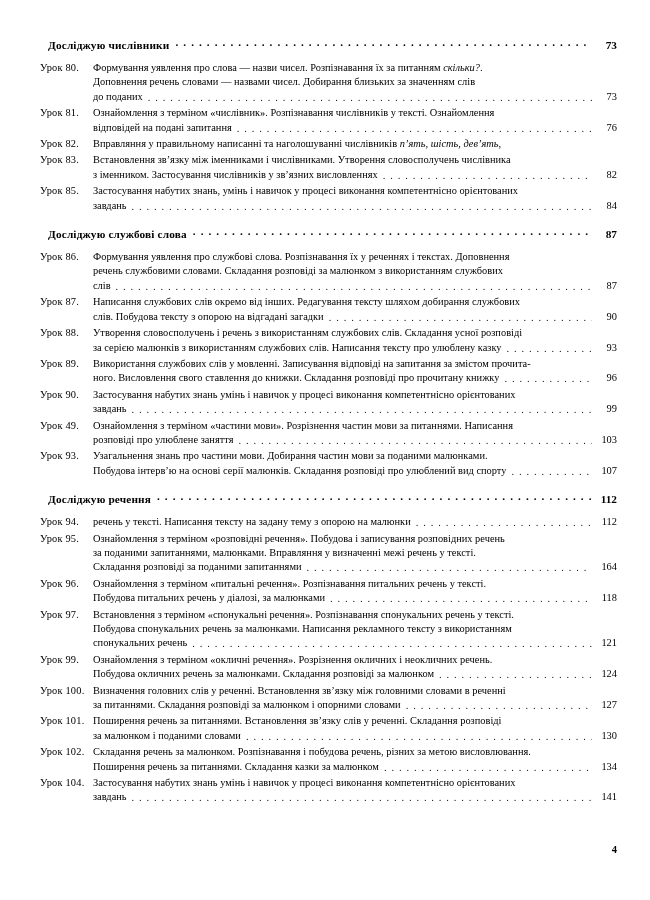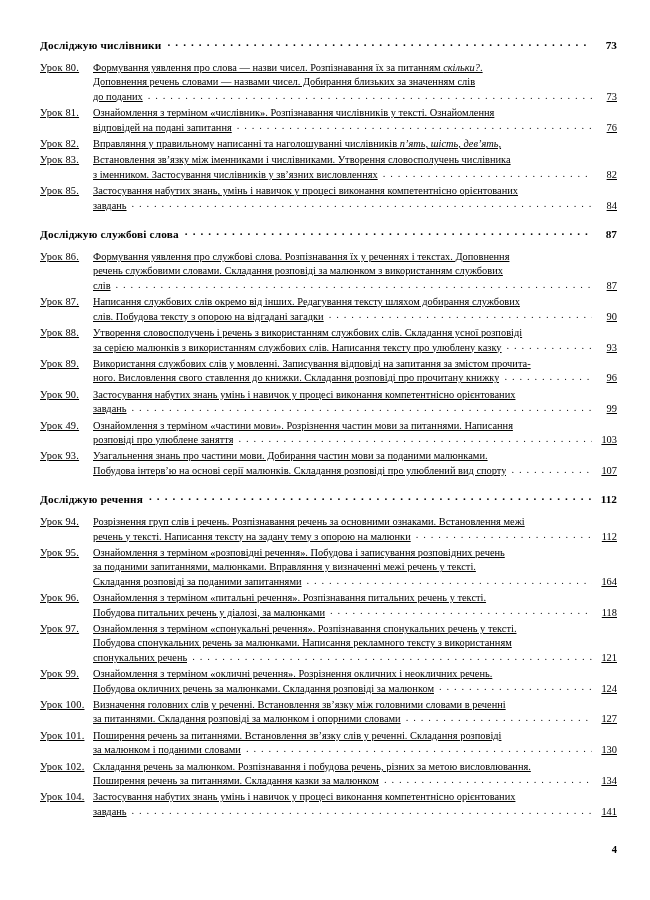--- a/index.html
+++ b/index.html
@@ -31,20 +31,21 @@
   
   .section-row {
     display: flex;
     align-items: baseline;
     font-weight: bold;
     font-size: 11.3px;
     line-height: 15px;
     margin-top: 14px;
     margin-bottom: 8px;
     white-space: nowrap;
+    margin-left: 8px;
   }
   .section-row:first-child { margin-top: 0; }
   .section-title { flex: 0 0 auto; letter-spacing: 0.15px; }
   .section-row .leader {
     flex: 1 1 auto;
     overflow: hidden;
     margin: 0 4px 0 6px;
     position: relative;
     height: 11px;
   }
@@ -65,35 +66,34 @@
     font-size: 11.3px;
   }
 
   
   .lesson {
     display: flex;
     align-items: flex-start;
     font-size: 10.4px;
     line-height: 14.4px;
     margin-bottom: 2px;
-    text-decoration: underline;
   }
   .lesson-label {
     flex: 0 0 auto;
     width: 53px;
     white-space: nowrap;
     letter-spacing: 0.2px;
   }
   .lesson-body {
     flex: 1 1 auto;
     min-width: 0;
   }
   .lesson-line {
     display: flex;
-    align-items: center;
+    align-items: flex-end;
     white-space: nowrap;
   }
   .lesson-line .txt {
     flex: 0 0 auto;
     overflow: hidden;
   }
   .lesson-line .leader {
     flex: 1 1 auto;
     overflow: hidden;
     position: relative;
@@ -299,23 +299,20 @@
         </div>
       </div>
       <div class="section-row">
         <span class="section-title">Досліджую речення</span>
         <span class="leader"></span>
         <span class="pageno">112</span>
       </div>
       <div class="lesson">
         <span class="lesson-label">Урок 94.</span>
         <div class="lesson-body">
-          <div class="lesson-line plain">
-            <span class="txt"><span>Розрізнення груп слів і речень. Розпізнавання речень за основними ознаками. Встановлення межі</span></span>
-          </div>
           <div class="lesson-line">
             <span class="txt"><span>речень у тексті. Написання тексту на задану тему з опорою на малюнки</span></span>
             <span class="leader"></span>
             <span class="pageno">112</span>
           </div>
         </div>
       </div>
       <div class="lesson">
         <span class="lesson-label">Урок 95.</span>
         <div class="lesson-body">
@@ -342,21 +339,21 @@
             <span class="txt"><span>Побудова питальних речень у діалозі, за малюнками</span></span>
             <span class="leader"></span>
             <span class="pageno">118</span>
           </div>
         </div>
       </div>
       <div class="lesson">
         <span class="lesson-label">Урок 97.</span>
         <div class="lesson-body">
           <div class="lesson-line plain">
-            <span class="txt"><span>Ознайомлення з терміном «спонукальні речення». Розпізнавання спонукальних речень у тексті.</span></span>
+            <span class="txt"><span>Встановлення з терміном «спонукальні речення». Розпізнавання спонукальних речень у тексті.</span></span>
           </div>
           <div class="lesson-line plain">
             <span class="txt"><span>Побудова спонукальних речень за малюнками. Написання рекламного тексту з використанням</span></span>
           </div>
           <div class="lesson-line">
             <span class="txt"><span>спонукальних речень</span></span>
             <span class="leader"></span>
             <span class="pageno">121</span>
           </div>
         </div>

